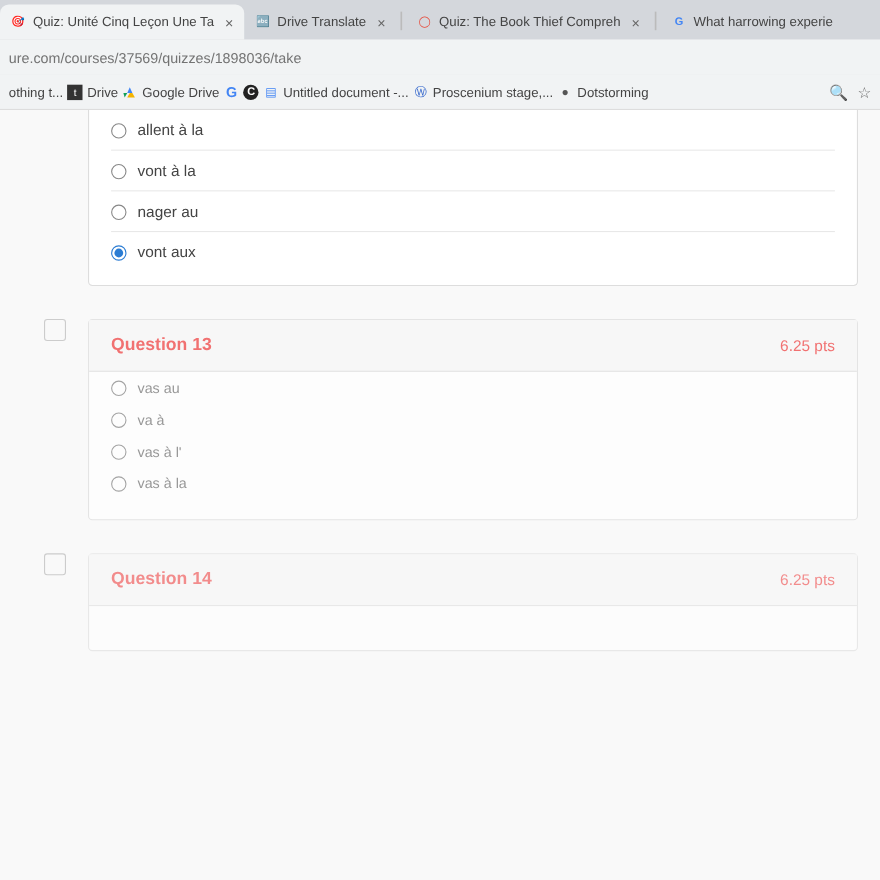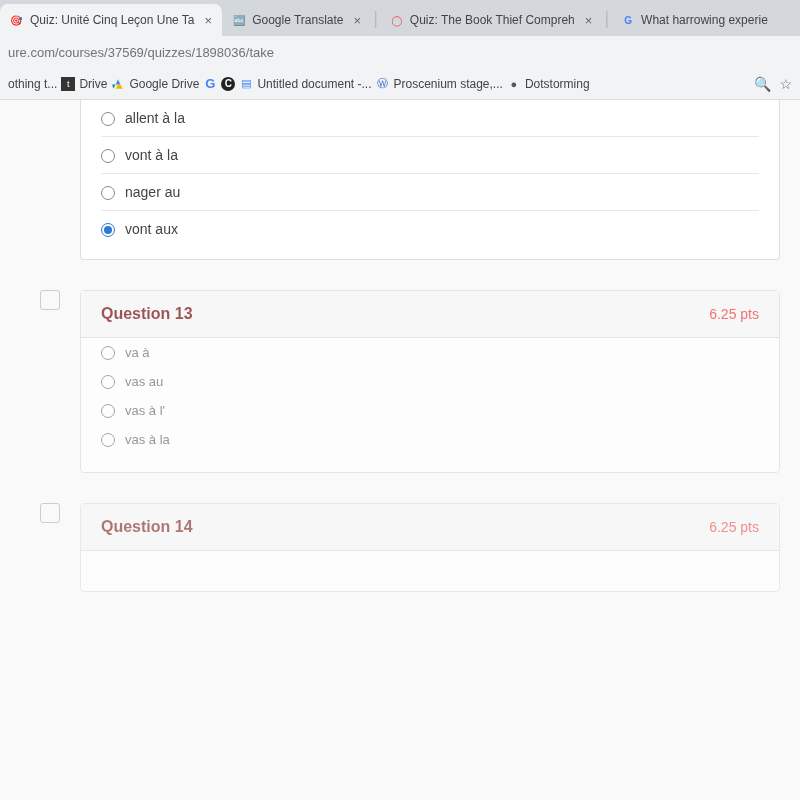--- a/index.html
+++ b/index.html
@@ -18,21 +18,21 @@
     .bookmark .bk-icon { width: 14px; height: 14px; display: flex; align-items: center; justify-content: center; font-size: 11px; }
     .toolbar-right { margin-left: auto; display: flex; gap: 8px; font-size: 14px; color: #666; }
     
     .content { background: #f9f9f9; padding: 0; height: calc(800px - 100px); overflow: hidden; }
     .quiz-wrap { margin-left: 80px; margin-right: 20px; }
     
     .question-card { background: #fff; border: 1px solid #ddd; border-radius: 4px; margin-bottom: 30px; }
     .partial-card { border-top: none; border-radius: 0 0 4px 4px; }
     
     .q-header { display: flex; justify-content: space-between; align-items: center; padding: 14px 20px; border-bottom: 1px solid #ddd; background: #f7f7f7; }
-    .q-title { font-weight: 600; font-size: 16px; color: #7f1d1d; }
+    .q-title { font-weight: 600; font-size: 16px; color: #ef4444; }
     .q-pts { font-size: 14px; color: #ef4444; }
     
     .q-body { padding: 20px; }
     .q-prompt { font-size: 14px; color: #555; line-height: 1.5; margin-bottom: 8px; }
     .q-sentence { font-size: 14px; color: #555; margin-bottom: 22px; }
     
     .options { padding: 0 20px 12px 20px; }
     .option-row { display: flex; align-items: flex-end; padding: 10px 0; border-bottom: 1px solid #e8e8e8; gap: 10px; font-size: 14px; color: #444; }
     .option-row:last-child { border-bottom: none; }
     .radio { width: 14px; height: 14px; border: 1px solid #888; border-radius: 50%; display: flex; align-items: center; justify-content: center; flex-shrink: 0; }
@@ -52,21 +52,21 @@
 <body>
 
 <div class="tabs-bar">
   <div class="tab active">
     <span class="favicon">🎯</span>
     <span>Quiz: Unité Cinq Leçon Une Ta</span>
     <span class="close">×</span>
   </div>
   <div class="tab">
     <span class="favicon" style="color:#4285f4">🔤</span>
-    <span>Google Translate</span>
+    <span>Drive Translate</span>
     <span class="close">×</span>
   </div>
   <span class="tab-vbar">|</span>
   <div class="tab">
     <span class="favicon" style="color:#e74c3c">◯</span>
     <span>Quiz: The Book Thief Compreh</span>
     <span class="close">×</span>
   </div>
   <span class="tab-vbar">|</span>
   <div class="tab">
@@ -148,25 +148,25 @@
     <div class="q-wrapper">
       <div class="flag"></div>
       <div class="question-card faded">
         <div class="q-header">
           <span class="q-title">Question 13</span>
           <span class="q-pts">6.25 pts</span>
         </div>
         <div class="options-inner">
           <div class="option-row">
             <span class="radio"></span>
-            <span>va à</span>
+            <span>vas au</span>
           </div>
           <div class="option-row">
             <span class="radio"></span>
-            <span>vas au</span>
+            <span>va à</span>
           </div>
           <div class="option-row">
             <span class="radio"></span>
             <span>vas à l'</span>
           </div>
           <div class="option-row">
             <span class="radio"></span>
             <span>vas à la</span>
           </div>
         </div>

